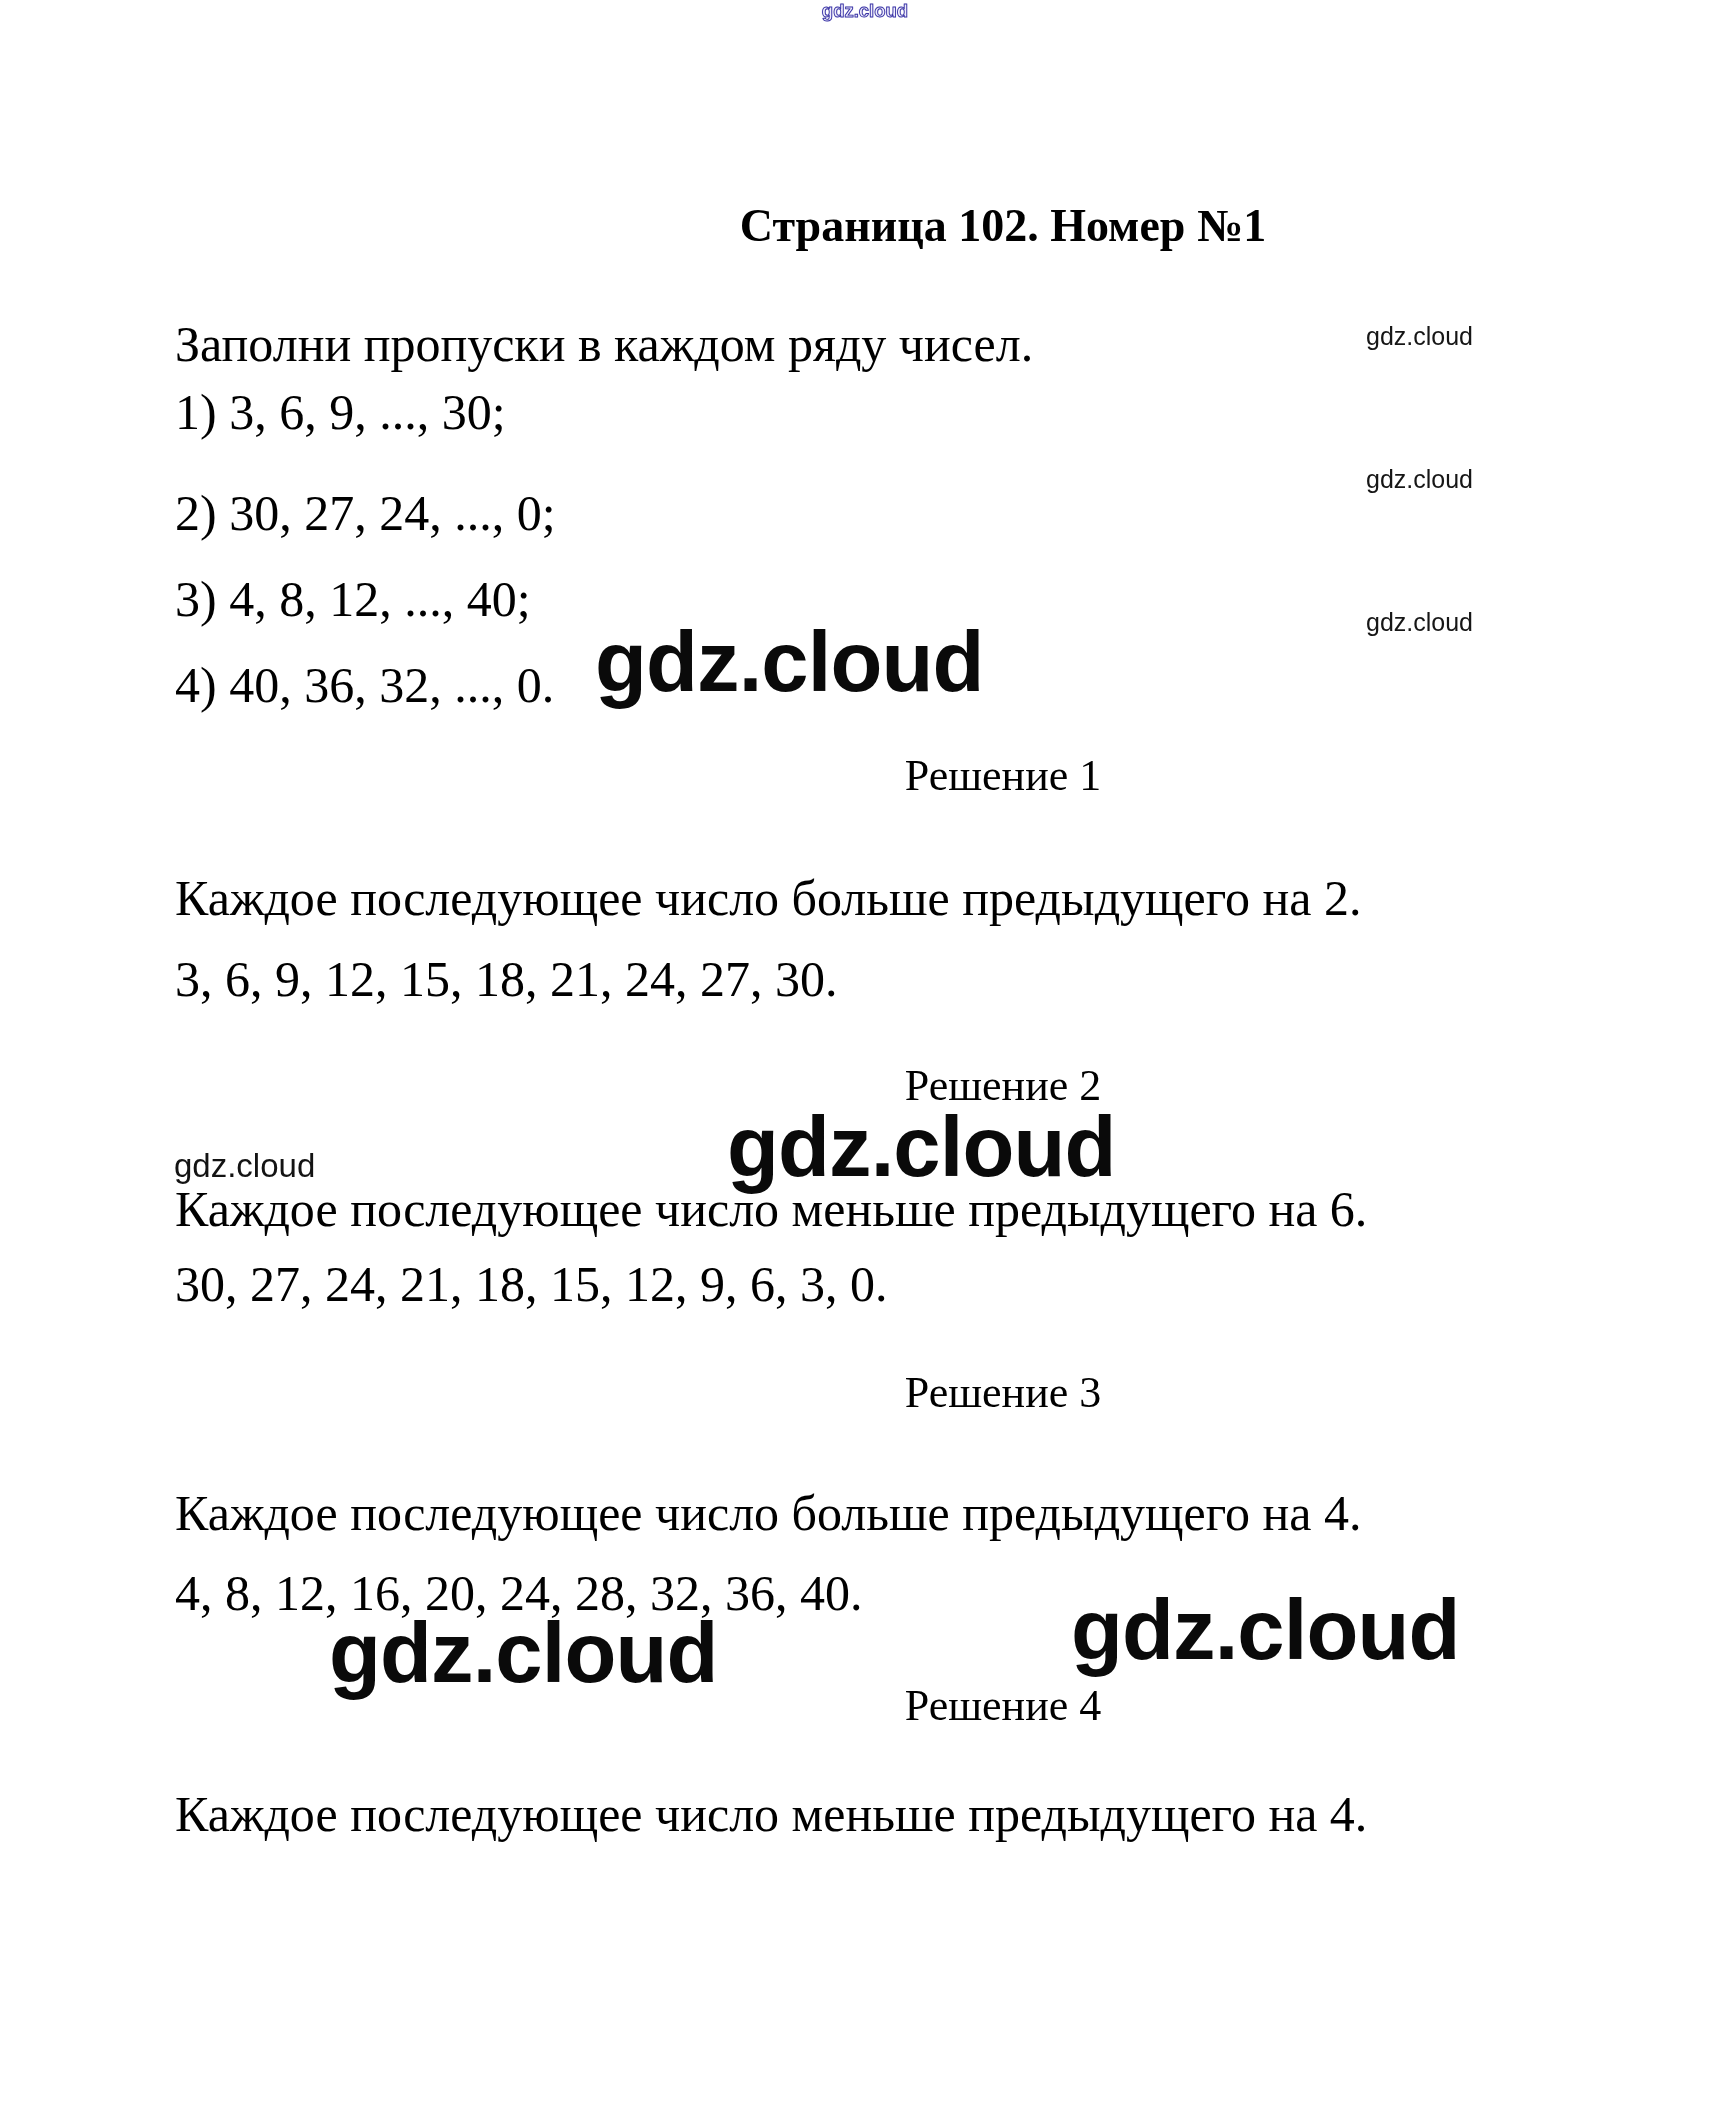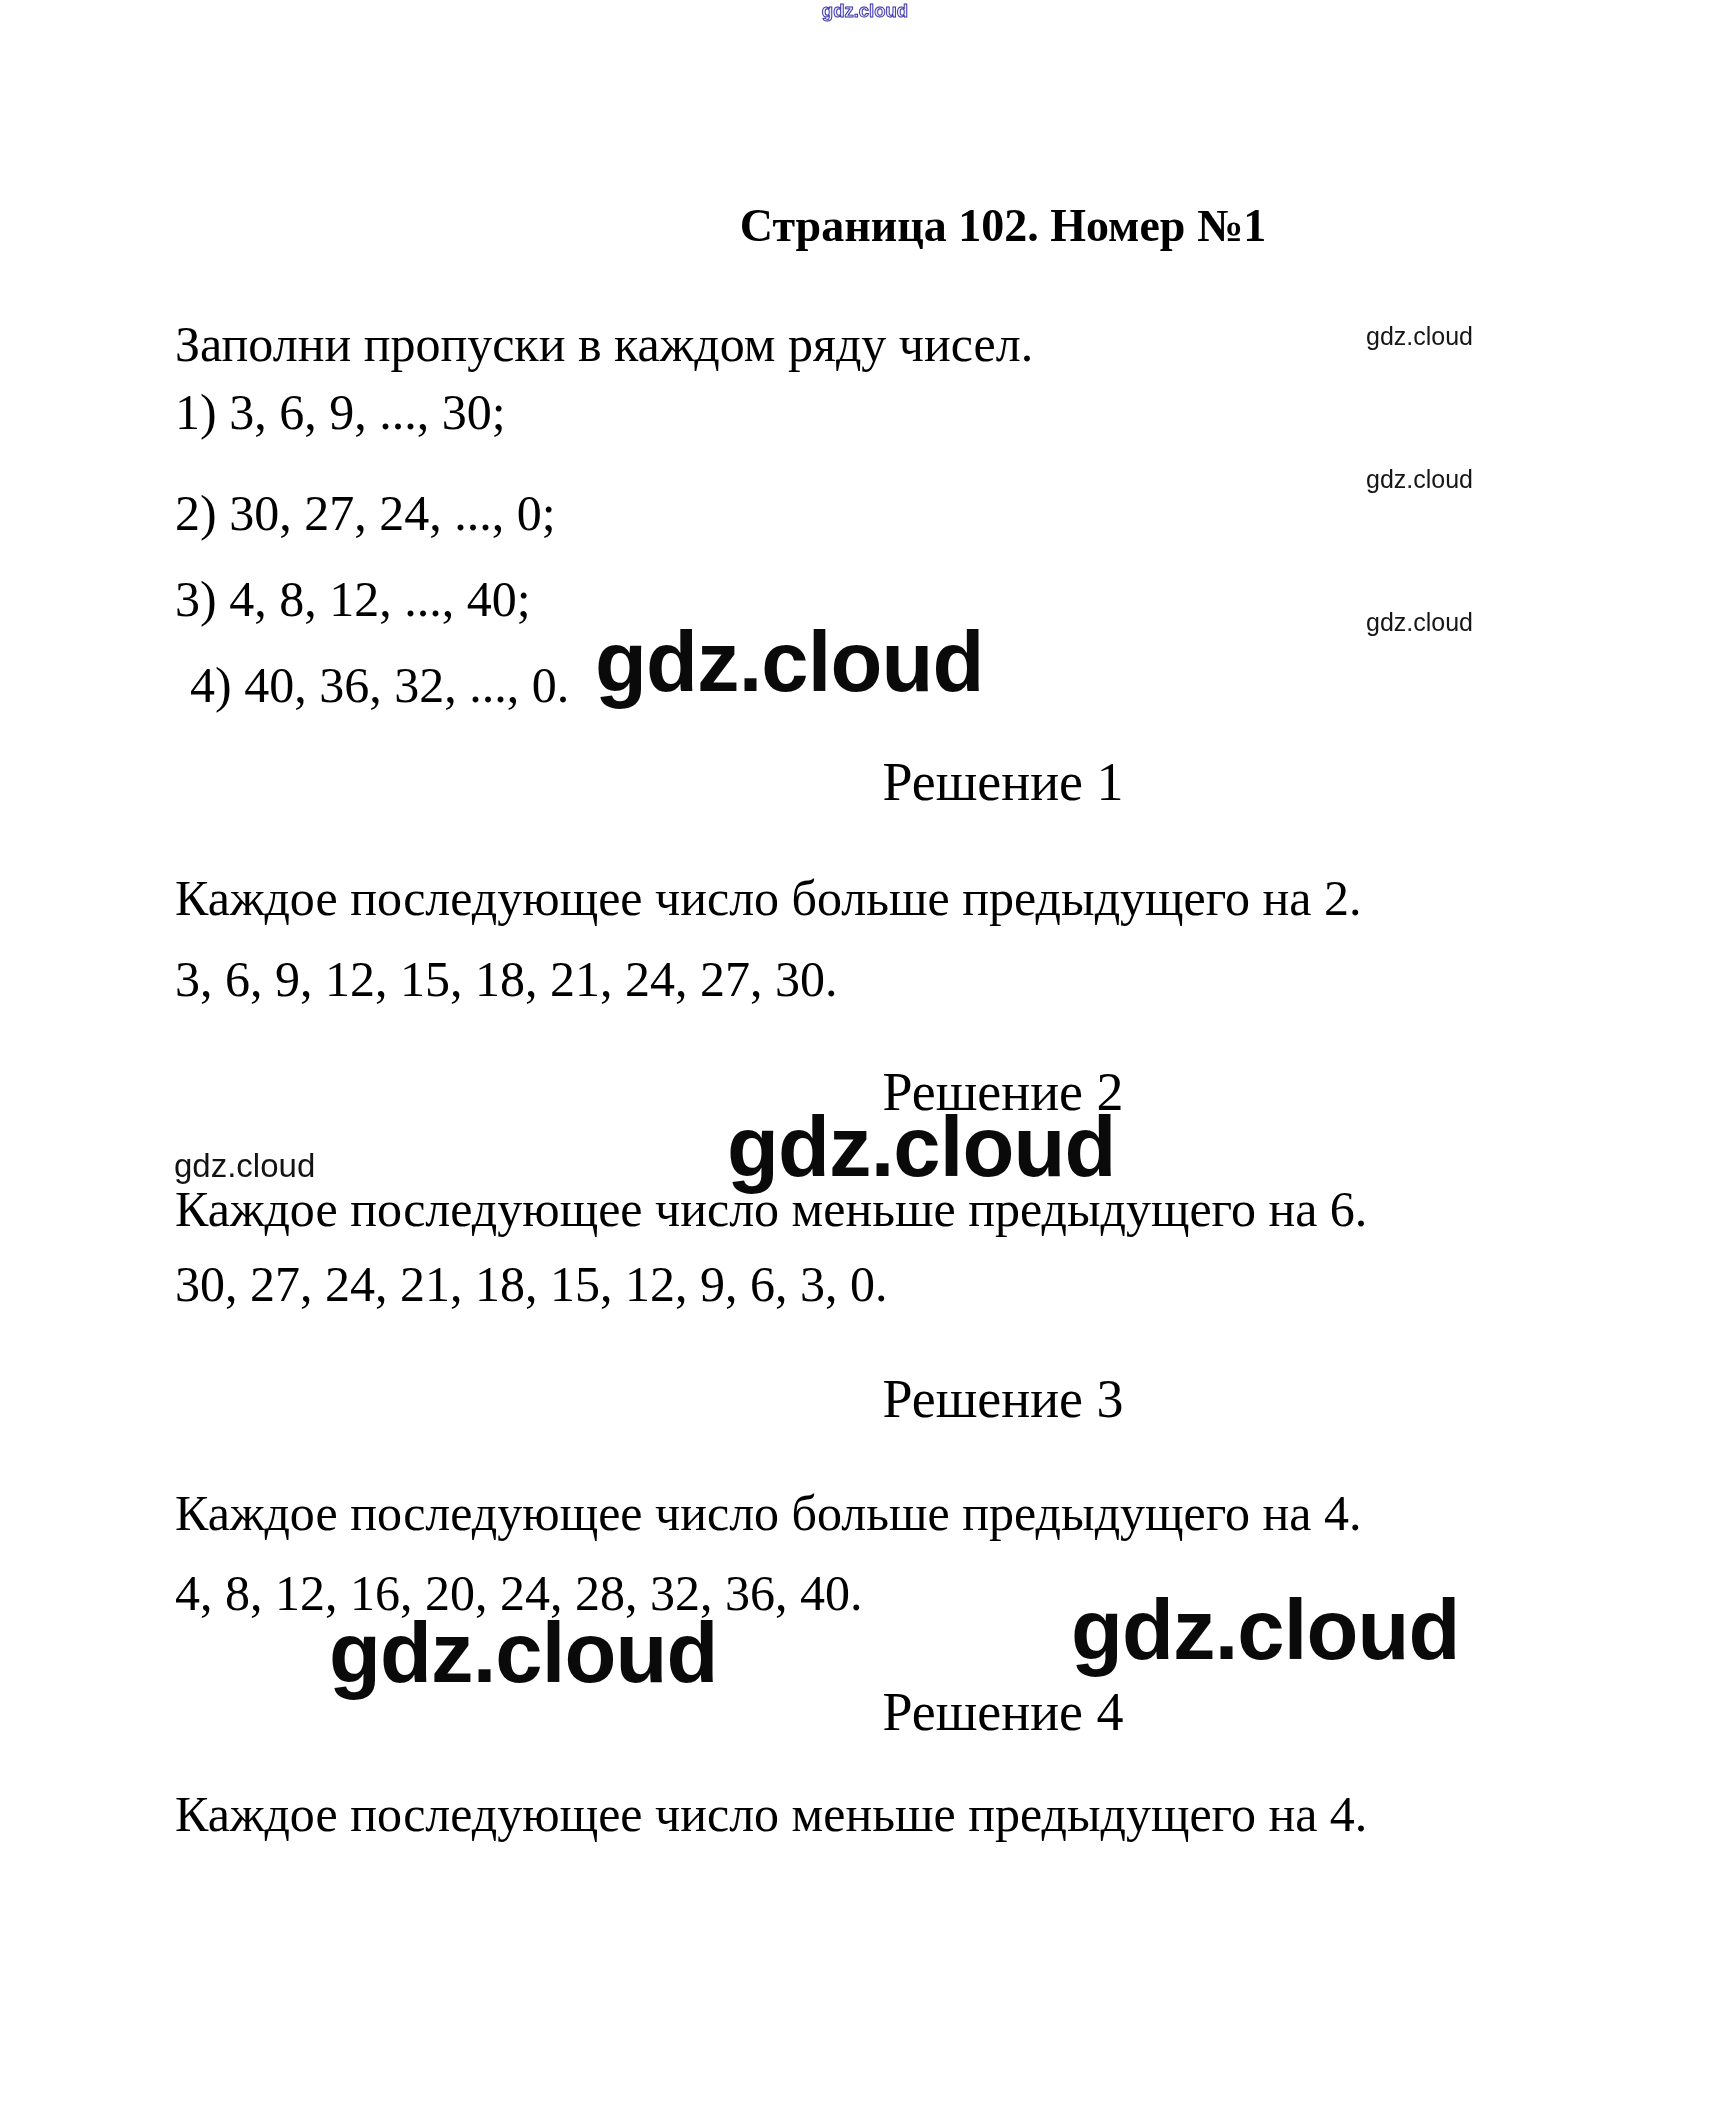--- a/index.html
+++ b/index.html
@@ -26,21 +26,21 @@
     transform: translateX(-50%);
   }
   .title {
     font-family: "Liberation Serif", serif;
     font-size: 46px;
     line-height: 1.2;
     font-weight: 700;
   }
   .heading {
     font-family: "Liberation Serif", serif;
-    font-size: 54px;
+    font-size: 44px;
     line-height: 1.2;
     font-weight: 400;
   }
   
   .wm-big {
     font-family: "Liberation Sans", sans-serif;
     font-size: 85px;
     font-weight: 700;
     line-height: 1;
     letter-spacing: -0.9px;
@@ -84,21 +84,21 @@
   <div class="abs title centered" style="left:1003px; top:198px;">Страница 102. Номер №1</div>
 
   <div class="abs wm-small" style="left:1366px; top:321px;">gdz.cloud</div>
   <div class="abs wm-small" style="left:1366px; top:464px;">gdz.cloud</div>
   <div class="abs wm-small" style="left:1366px; top:607px;">gdz.cloud</div>
 
   <div class="abs line" style="left:175px; top:314px;">Заполни пропуски в каждом ряду чисел.</div>
   <div class="abs line" style="left:175px; top:382px;">1) 3, 6, 9, ..., 30;</div>
   <div class="abs line" style="left:175px; top:483px;">2) 30, 27, 24, ..., 0;</div>
   <div class="abs line" style="left:175px; top:569px;">3) 4, 8, 12, ..., 40;</div>
-  <div class="abs line" style="left:175px; top:655px;margin-left:15px;">4) 40, 36, 32, ..., 0.</div>
+  <div class="abs line" style="left:175px; top:655px;">4) 40, 36, 32, ..., 0.</div>
 
   <div class="abs wm-big" style="left:595px; top:619px;">gdz.cloud</div>
 
   <div class="abs heading centered" style="left:1003px; top:750px;">Решение 1</div>
   <div class="abs line" style="left:175px; top:868px;">Каждое последующее число больше предыдущего на 2.</div>
   <div class="abs line" style="left:175px; top:949px;">3, 6, 9, 12, 15, 18, 21, 24, 27, 30.</div>
 
   <div class="abs heading centered" style="left:1003px; top:1060px;">Решение 2</div>
   <div class="abs wm-big" style="left:727px; top:1104px;">gdz.cloud</div>
   <div class="abs wm-small-left" style="left:174px; top:1146px;">gdz.cloud</div>

